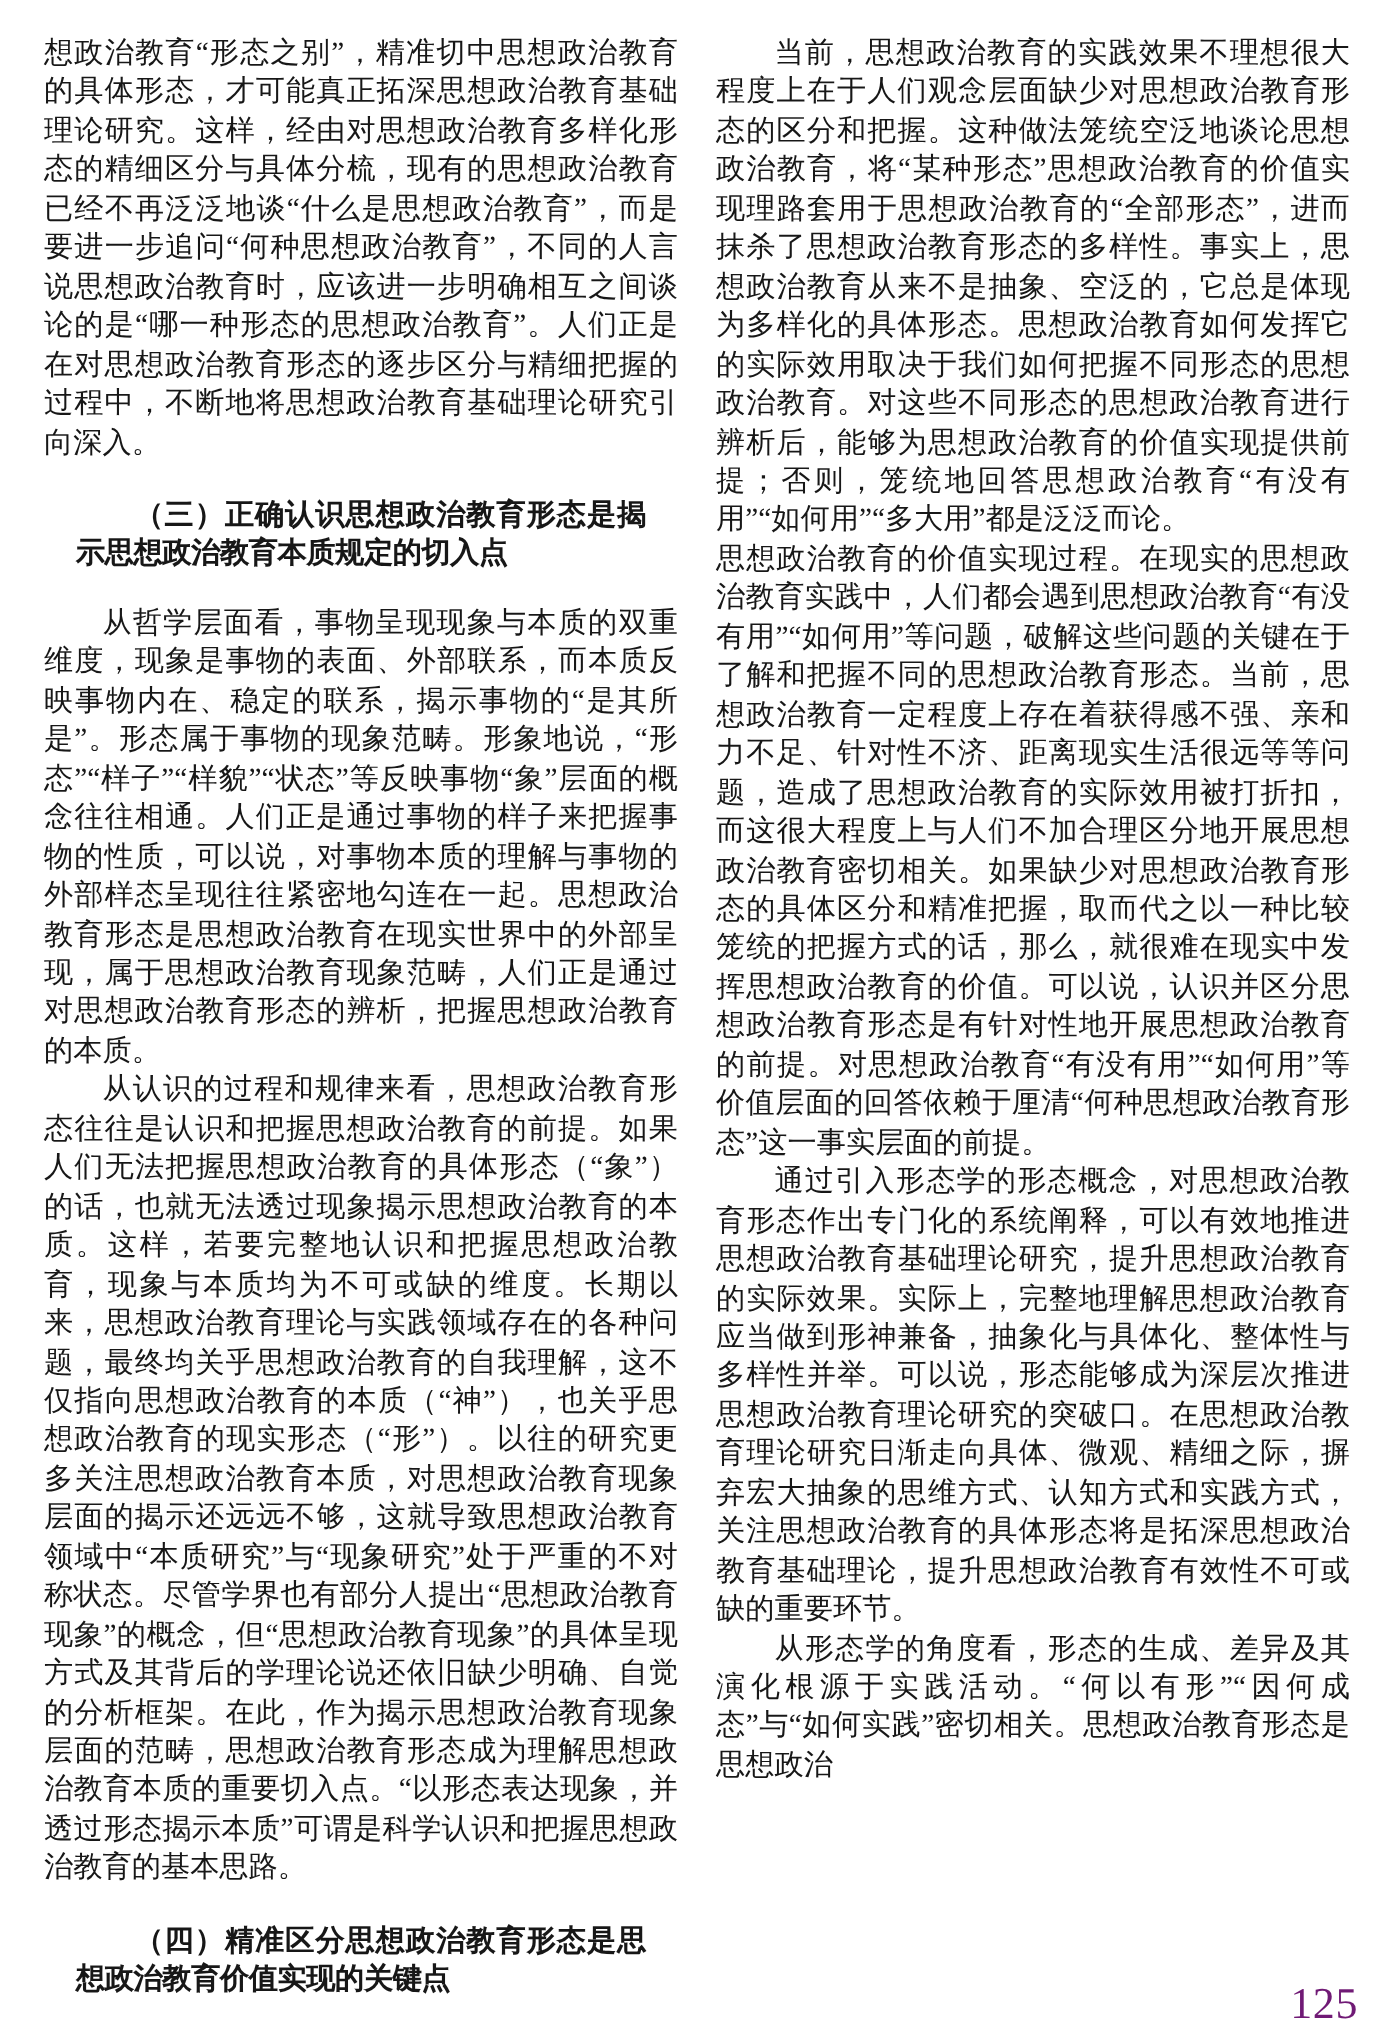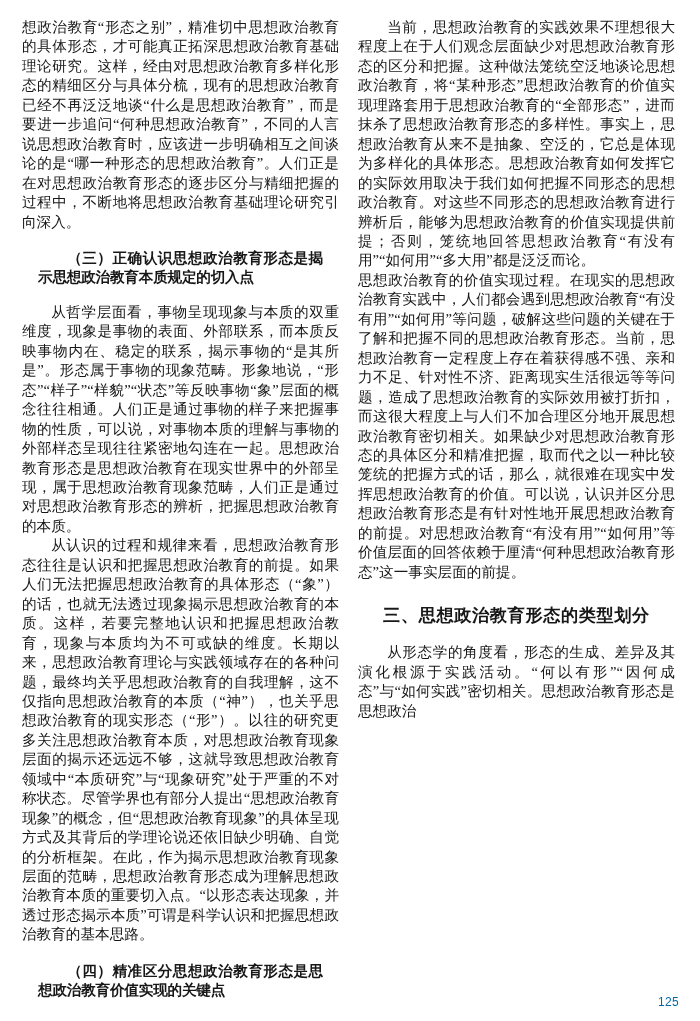--- a/index.html
+++ b/index.html
@@ -71,24 +71,24 @@
     line-height: 22px;
     font-weight: bold;
     text-align: center;
     letter-spacing: 0.6px;
     font-family: "DejaVu Sans", "Liberation Sans", sans-serif;
   }
   .page-number {
     position: absolute;
     right: 21px;
     bottom: 10px;
-    font-size: 12px;
+    font-size: 22px;
     line-height: 18px;
-    font-family: Liberation Sans, sans-serif;
-    color: #0369a1;
+    font-family: Liberation Serif, serif;
+    color: #701a75;
     letter-spacing: 0.3px;
   }
 </style>
 </head>
 <body>
 
 <div id="page">
 
   <div class="columns">
 
@@ -99,21 +99,21 @@
         <p class="body">从哲学层面看，事物呈现现象与本质的双重维度，现象是事物的表面、外部联系，而本质反映事物内在、稳定的联系，揭示事物的“是其所是”。形态属于事物的现象范畴。形象地说，“形态”“样子”“样貌”“状态”等反映事物“象”层面的概念往往相通。人们正是通过事物的样子来把握事物的性质，可以说，对事物本质的理解与事物的外部样态呈现往往紧密地勾连在一起。思想政治教育形态是思想政治教育在现实世界中的外部呈现，属于思想政治教育现象范畴，人们正是通过对思想政治教育形态的辨析，把握思想政治教育的本质。</p>
         <p class="body">从认识的过程和规律来看，思想政治教育形态往往是认识和把握思想政治教育的前提。如果人们无法把握思想政治教育的具体形态（“象”）的话，也就无法透过现象揭示思想政治教育的本质。这样，若要完整地认识和把握思想政治教育，现象与本质均为不可或缺的维度。长期以来，思想政治教育理论与实践领域存在的各种问题，最终均关乎思想政治教育的自我理解，这不仅指向思想政治教育的本质（“神”），也关乎思想政治教育的现实形态（“形”）。以往的研究更多关注思想政治教育本质，对思想政治教育现象层面的揭示还远远不够，这就导致思想政治教育领域中“本质研究”与“现象研究”处于严重的不对称状态。尽管学界也有部分人提出“思想政治教育现象”的概念，但“思想政治教育现象”的具体呈现方式及其背后的学理论说还依旧缺少明确、自觉的分析框架。在此，作为揭示思想政治教育现象层面的范畴，思想政治教育形态成为理解思想政治教育本质的重要切入点。“以形态表达现象，并透过形态揭示本质”可谓是科学认识和把握思想政治教育的基本思路。</p>
         <h3 class="subhead">（四）精准区分思想政治教育形态是思想政治教育价值实现的关键点</h3>
       </div>
     </div>
 
     <div class="col">
       <div class="col-inner">
         <p class="body">当前，思想政治教育的实践效果不理想很大程度上在于人们观念层面缺少对思想政治教育形态的区分和把握。这种做法笼统空泛地谈论思想政治教育，将“某种形态”思想政治教育的价值实现理路套用于思想政治教育的“全部形态”，进而抹杀了思想政治教育形态的多样性。事实上，思想政治教育从来不是抽象、空泛的，它总是体现为多样化的具体形态。思想政治教育如何发挥它的实际效用取决于我们如何把握不同形态的思想政治教育。对这些不同形态的思想政治教育进行辨析后，能够为思想政治教育的价值实现提供前提；否则，笼统地回答思想政治教育“有没有用”“如何用”“多大用”都是泛泛而论。</p>
         <p class="body cont">思想政治教育的价值实现过程。在现实的思想政治教育实践中，人们都会遇到思想政治教育“有没有用”“如何用”等问题，破解这些问题的关键在于了解和把握不同的思想政治教育形态。当前，思想政治教育一定程度上存在着获得感不强、亲和力不足、针对性不济、距离现实生活很远等等问题，造成了思想政治教育的实际效用被打折扣，而这很大程度上与人们不加合理区分地开展思想政治教育密切相关。如果缺少对思想政治教育形态的具体区分和精准把握，取而代之以一种比较笼统的把握方式的话，那么，就很难在现实中发挥思想政治教育的价值。可以说，认识并区分思想政治教育形态是有针对性地开展思想政治教育的前提。对思想政治教育“有没有用”“如何用”等价值层面的回答依赖于厘清“何种思想政治教育形态”这一事实层面的前提。</p>
-        <h2 class="section-head">三、思想政治教育形态的类型划分</h2>
+        <p class="body">通过引入形态学的形态概念，对思想政治教育形态作出专门化的系统阐释，可以有效地推进思想政治教育基础理论研究，提升思想政治教育的实际效果。实际上，完整地理解思想政治教育应当做到形神兼备，抽象化与具体化、整体性与多样性并举。可以说，形态能够成为深层次推进思想政治教育理论研究的突破口。在思想政治教育理论研究日渐走向具体、微观、精细之际，摒弃宏大抽象的思维方式、认知方式和实践方式，关注思想政治教育的具体形态将是拓深思想政治教育基础理论，提升思想政治教育有效性不可或缺的重要环节。</p>
         <p class="body">从形态学的角度看，形态的生成、差异及其演化根源于实践活动。“何以有形”“因何成态”与“如何实践”密切相关。思想政治教育形态是思想政治</p>
       </div>
     </div>
 
   </div>
 
   <div class="page-number">125</div>
 
 </div>
 

